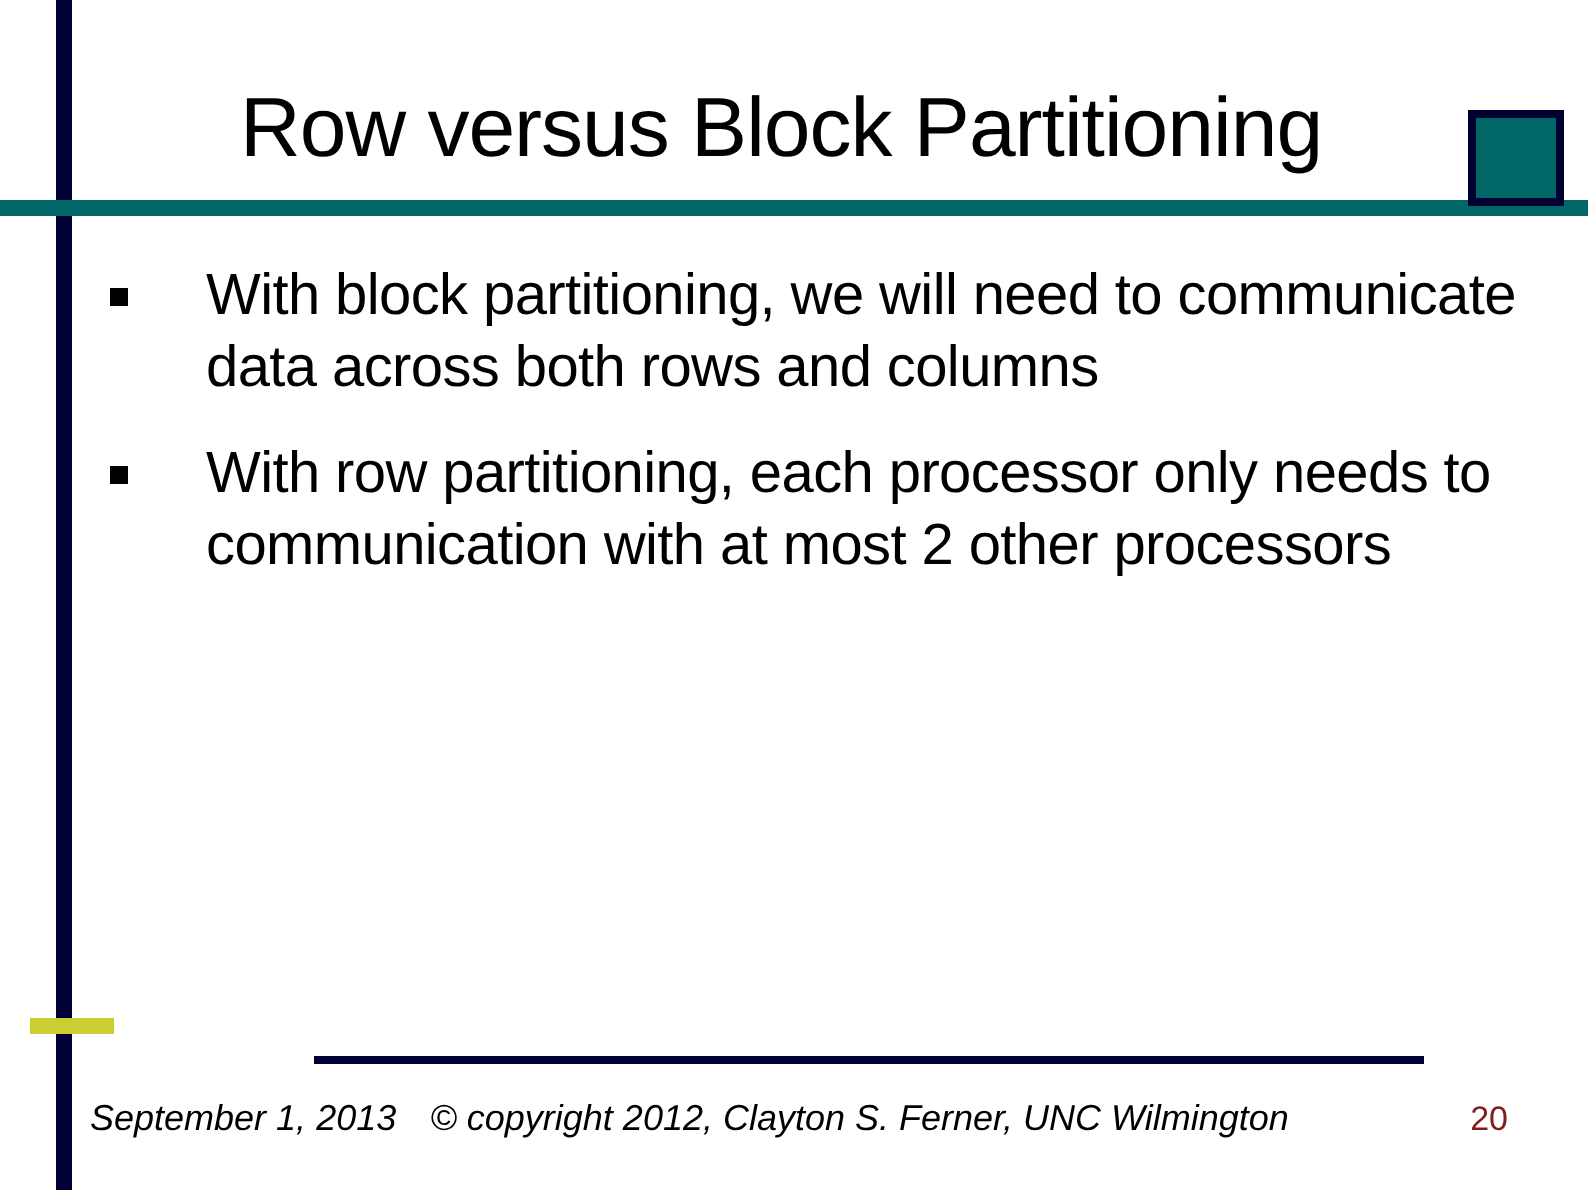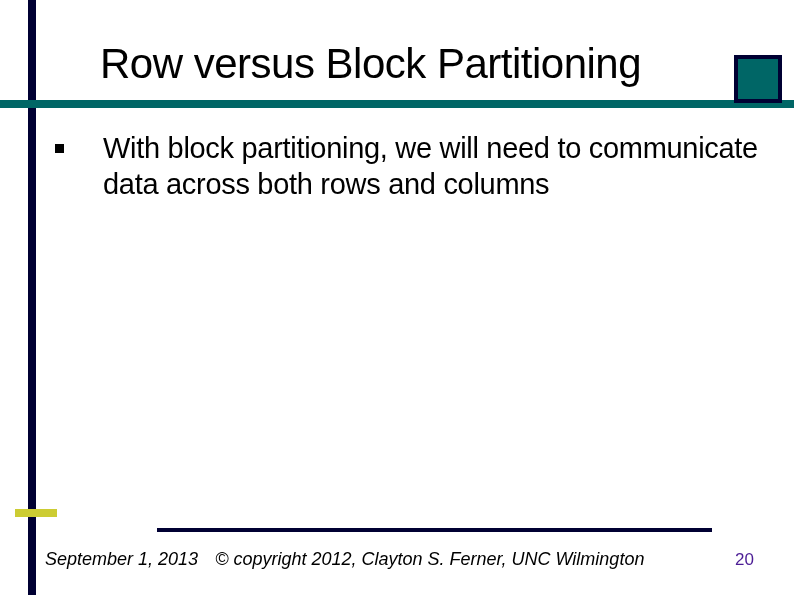--- a/index.html
+++ b/index.html
@@ -12,20 +12,21 @@
   overflow: hidden;
 }
 .slide {
   width: 100%;
   height: 100%;
   position: relative;
 }
 .title-area {
   position: relative;
   padding-top: 40px;
+  padding-left: 20px;
 }
 .title {
   font-size: 42px;
   font-weight: normal;
   color: #000;
   margin-left: 100px;
   letter-spacing: -0.5px;
 }
 .title-underline {
   position: absolute;
@@ -113,41 +114,45 @@
   margin-right: 12px;
 }
 .footer-copyright {
   display: inline-block;
 }
 .page-num {
   position: absolute;
   right: 40px;
   bottom: 0;
   font-size: 17px;
-  color: #4c1d95;
+  color: #7f1d1d;
   text-align: center;
 }
 </style>
 </head>
 <body>
 
 <div class="slide">
   <div class="left-bar"></div>
 
   <div class="title-area">
     <h1 class="title">Row versus Block Partitioning</h1>
     <div class="title-underline"></div>
     <div class="title-square"></div>
   </div>
 
   <div class="content">
     <div class="bullet-item">
       <div class="bullet"></div>
       <div class="bullet-text">With block partitioning, we will need to communicate data across both rows and columns</div>
     </div>
+    <div class="bullet-item">
+      <div class="bullet"></div>
+      <div class="bullet-text">With row partitioning, each processor only needs to communication with at most 2 other processors</div>
+    </div>
   </div>
 
   <div class="footer">
     <div class="footer-tick"></div>
     <div class="footer-line"></div>
     <div class="footer-text">
       <span class="footer-date">September 1, 2013</span>
       <span class="footer-copyright">© copyright 2012, Clayton S. Ferner, UNC Wilmington</span>
     </div>
     <div class="page-num">20</div>

